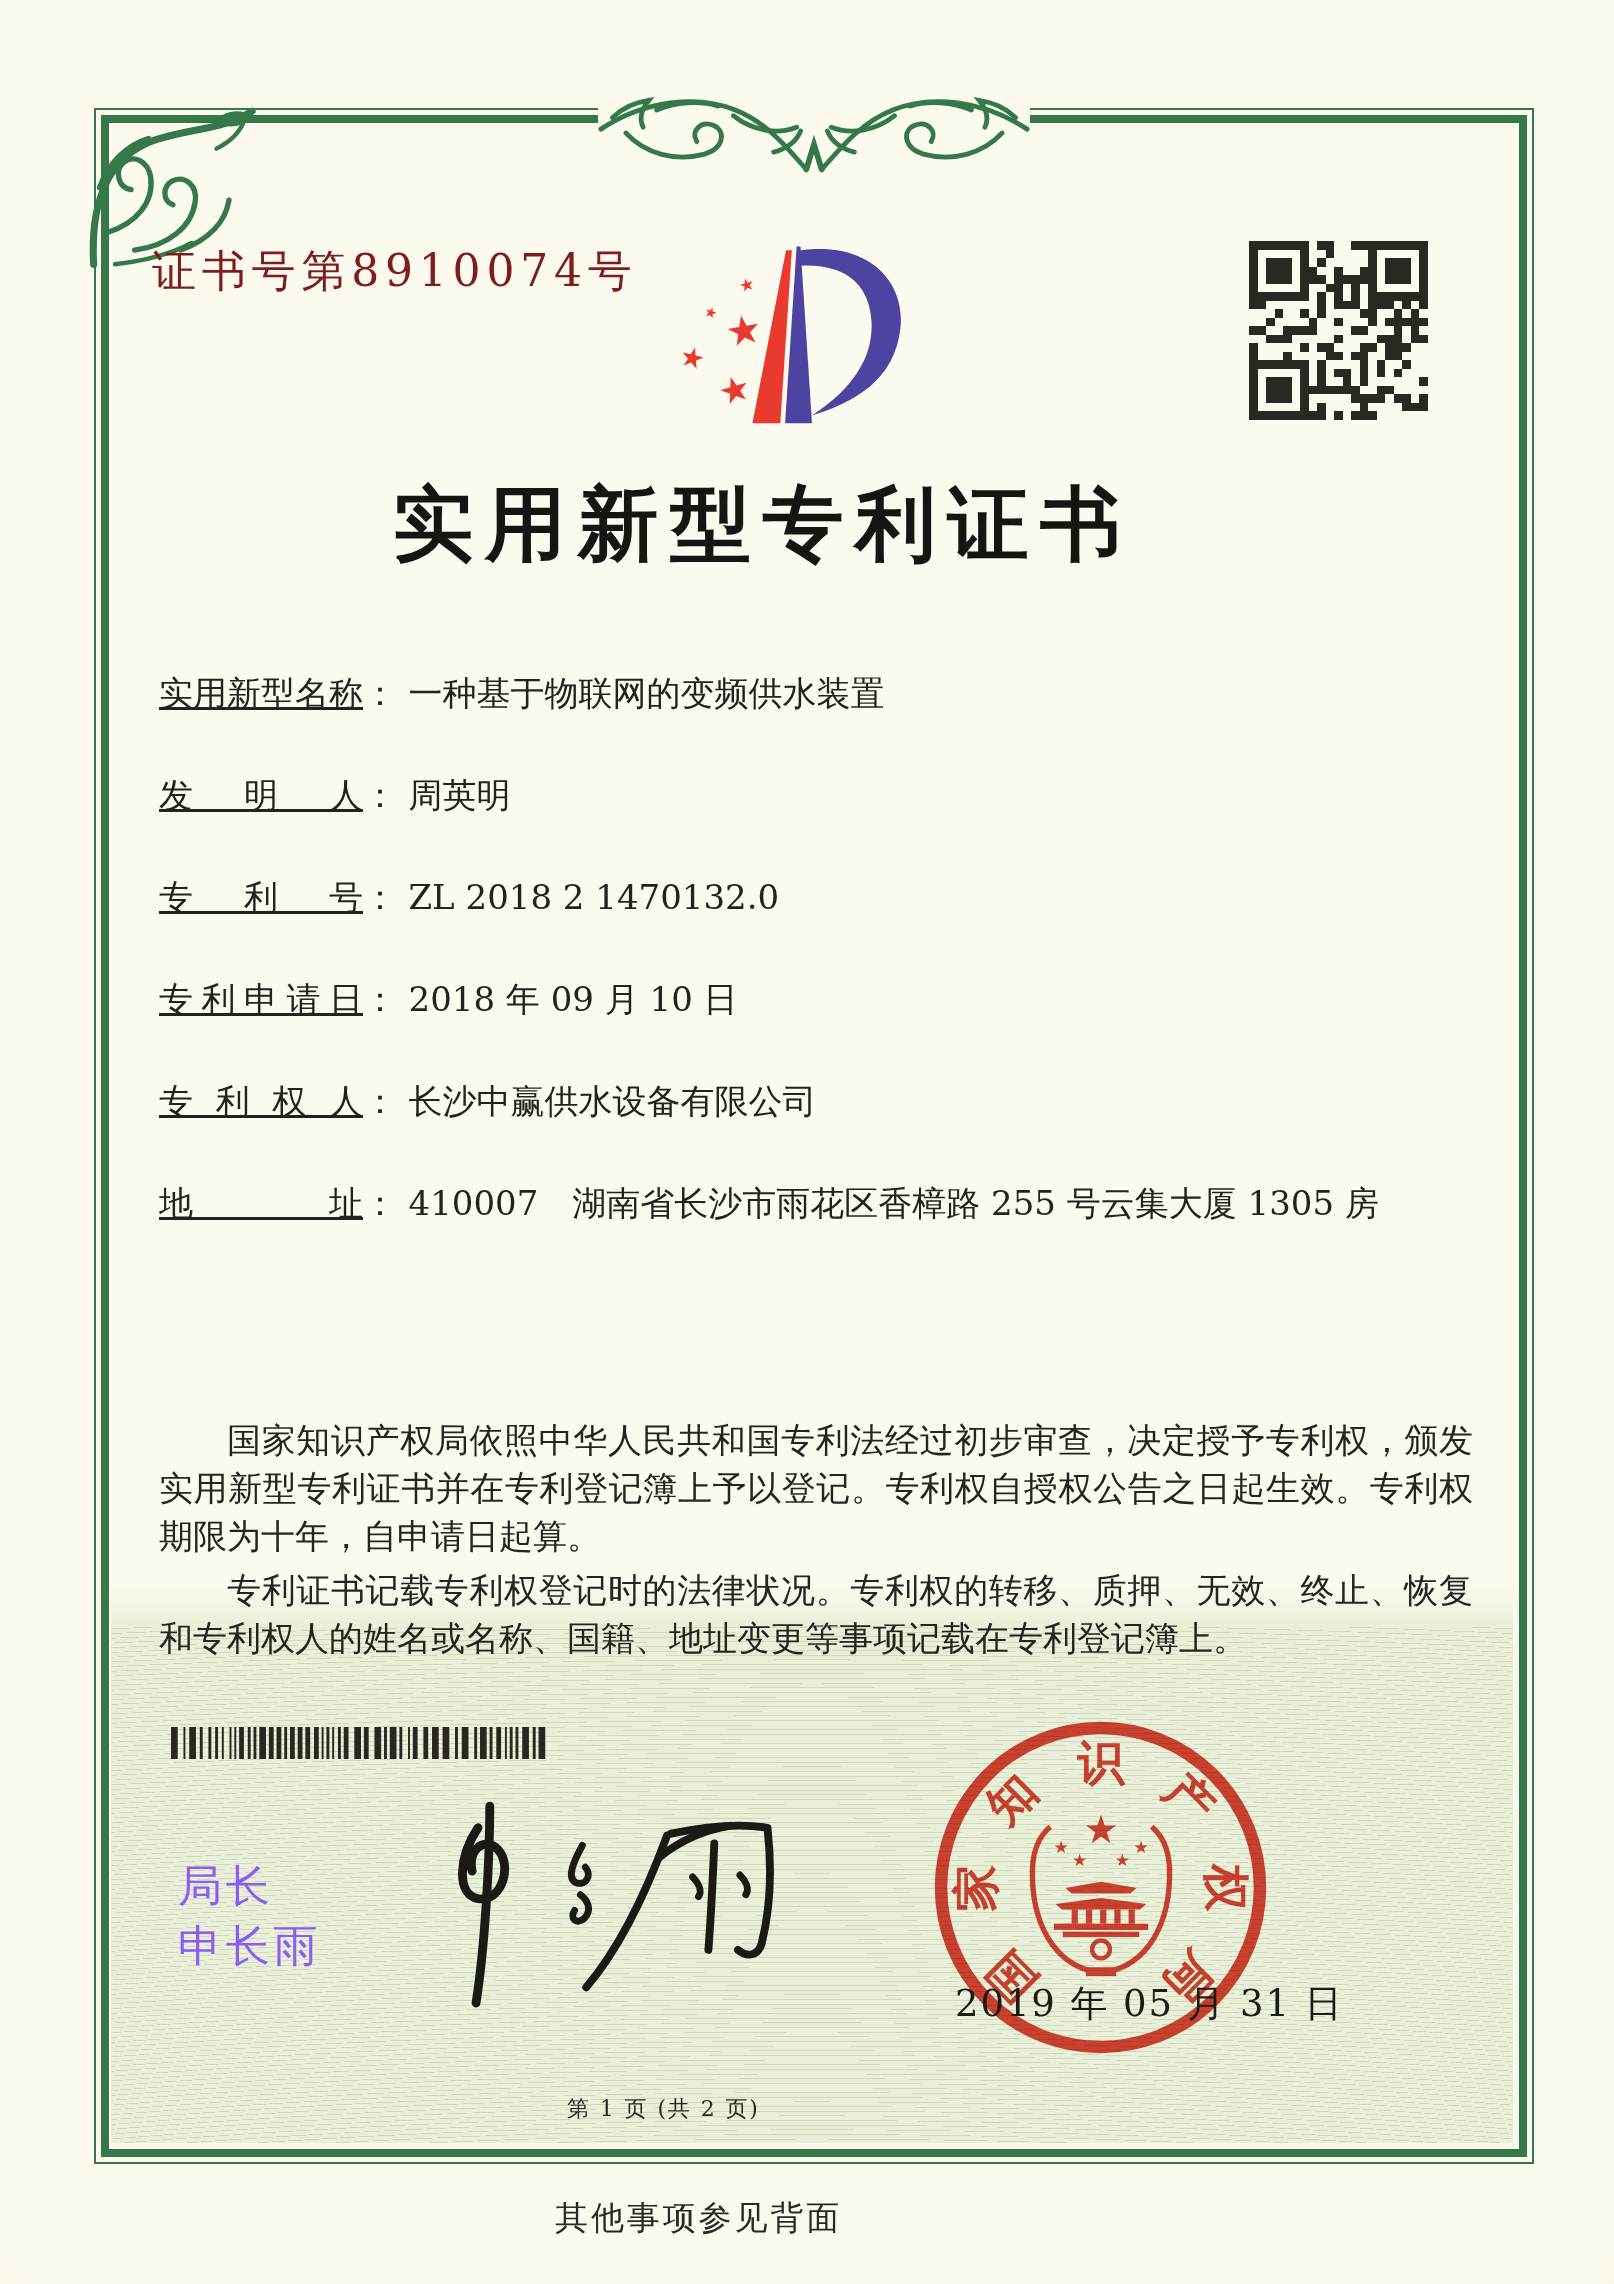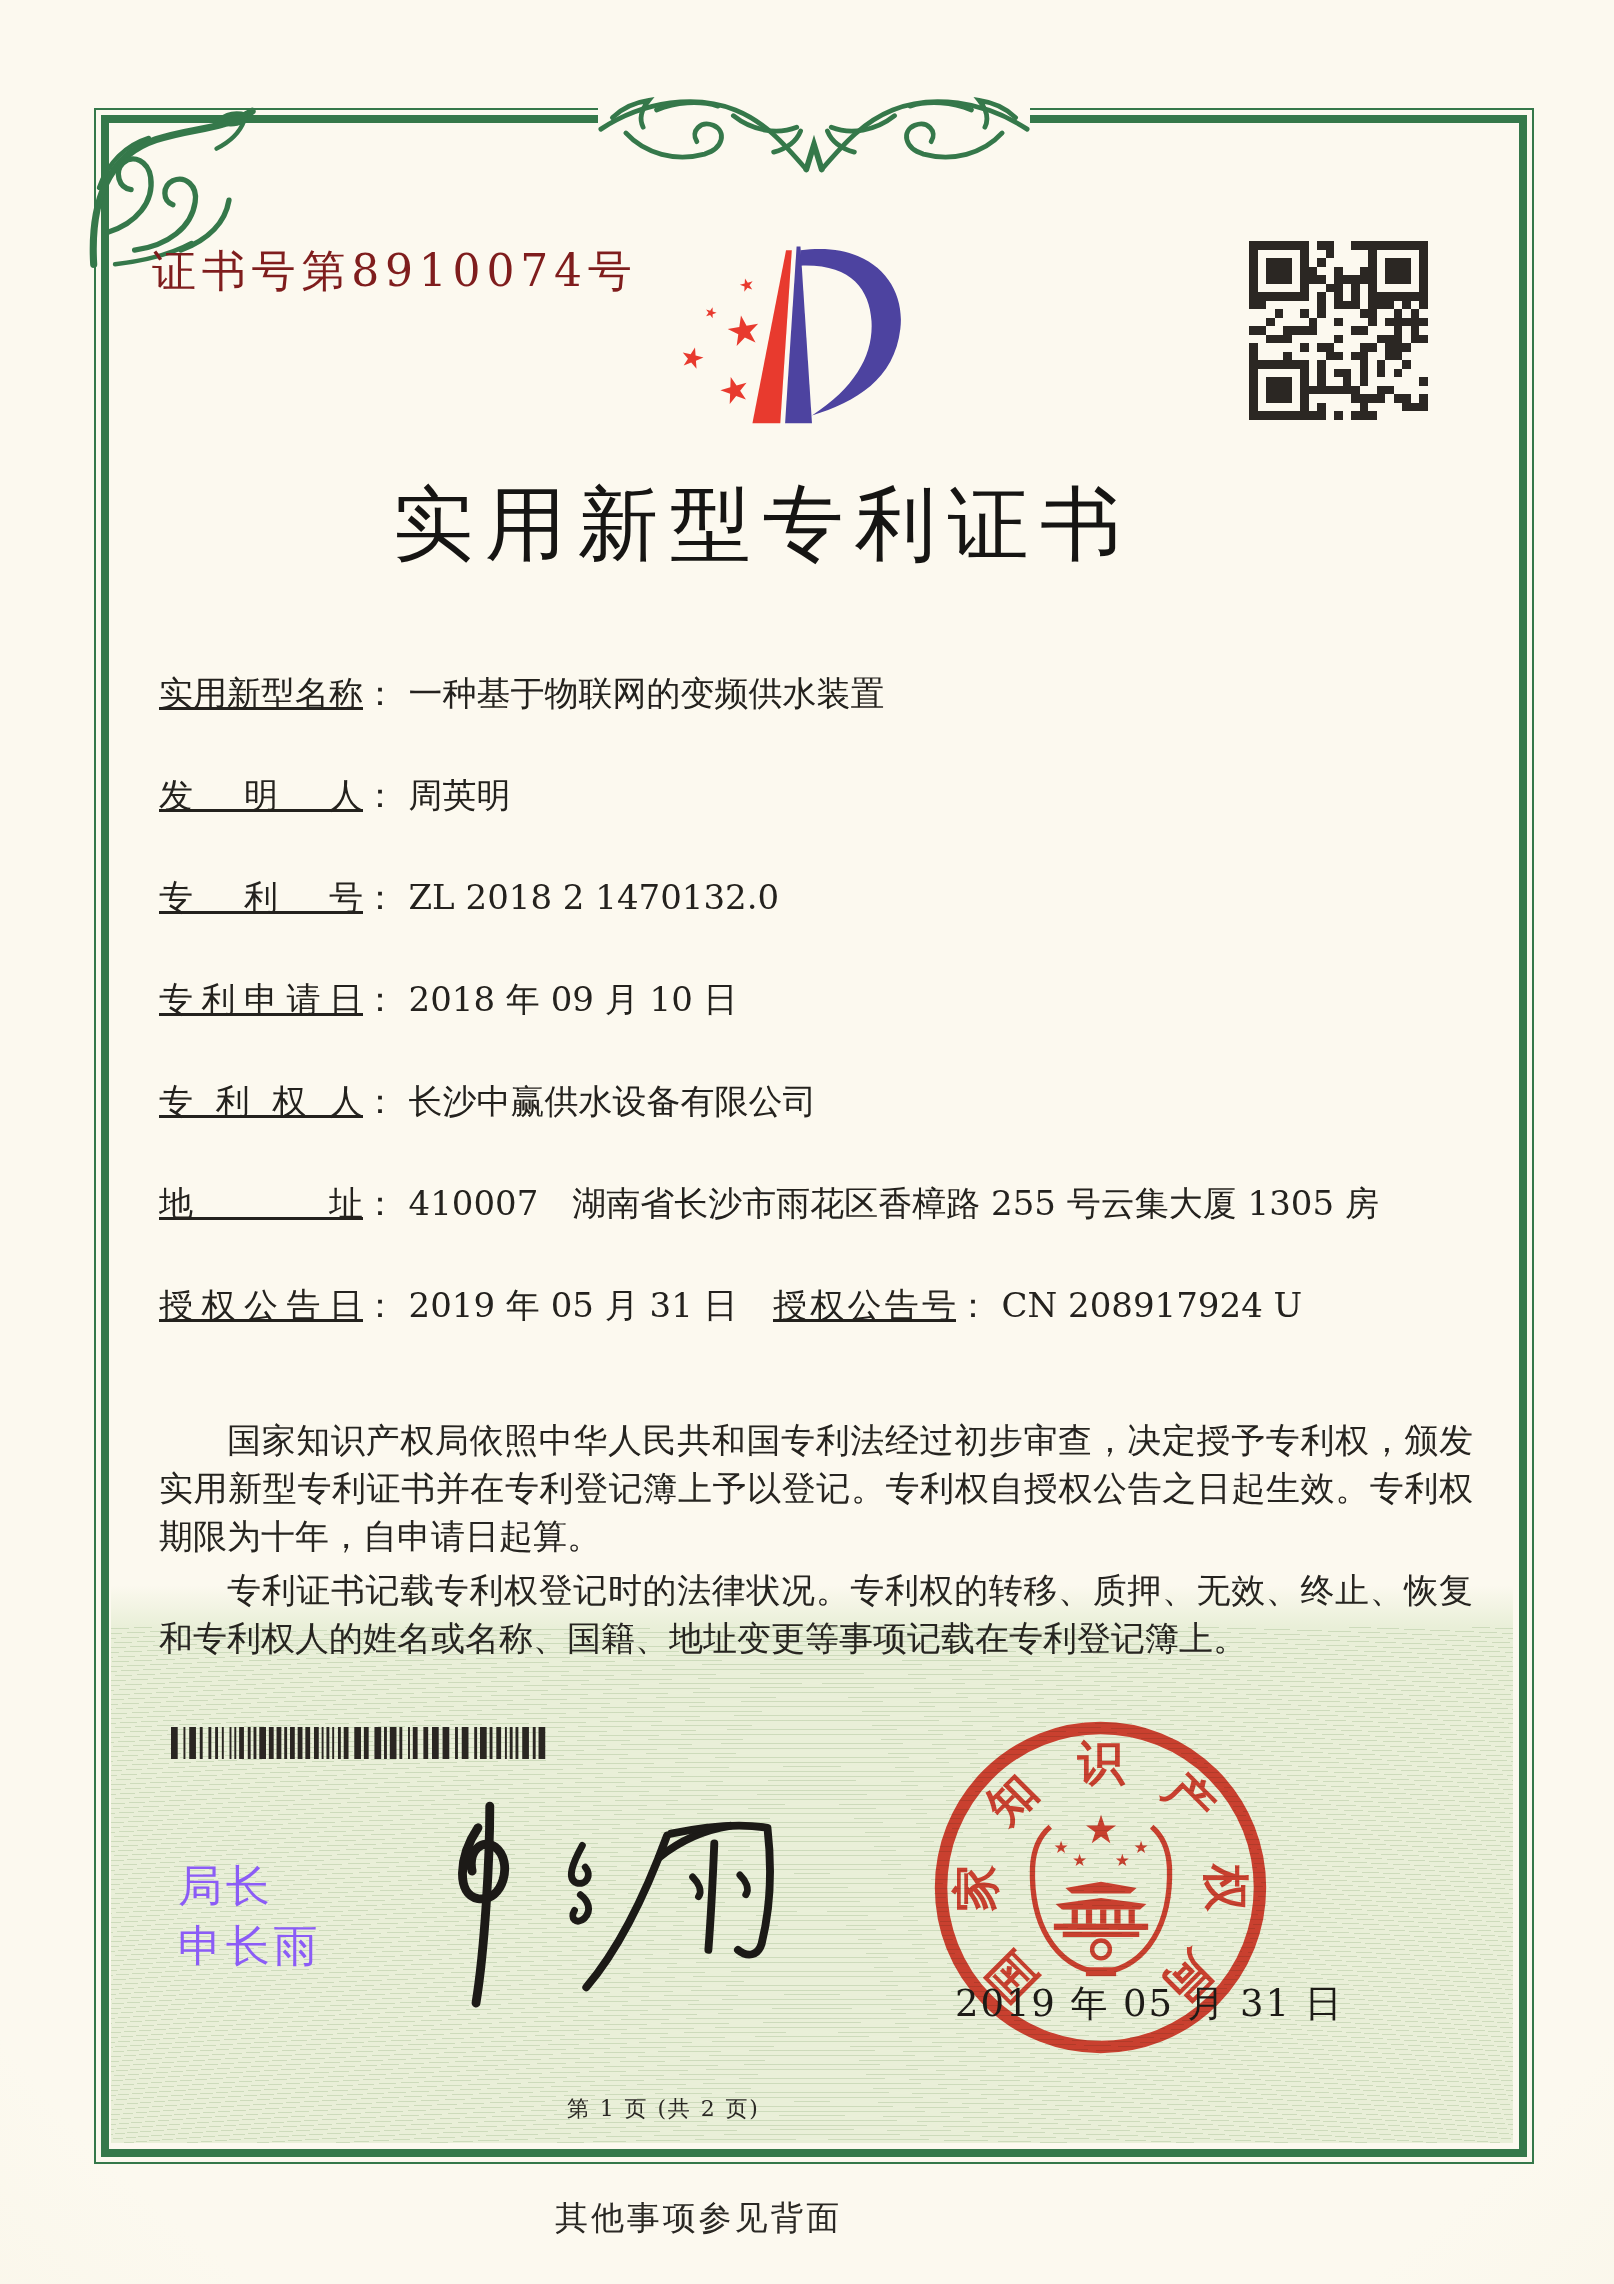--- a/index.html
+++ b/index.html
@@ -31,21 +31,21 @@
     background-image:repeating-radial-gradient(130% 95% at 50% 220%,
       rgba(255,255,255,0) 0px, rgba(255,255,255,0) 14.4px,
       rgba(140,172,120,0.30) 14.4px, rgba(140,172,120,0.30) 17.3px);}
 
   
   .certno{position:absolute;left:152px;top:242px;font-size:44px;letter-spacing:5.8px;color:#7f1d1d;}
   .logo{position:absolute;left:666px;top:233px;width:242px;height:194px;}
   .qr{position:absolute;left:1249px;top:241px;width:179px;height:179px;}
   .title{position:absolute;left:0;top:471px;width:1615px;text-align:center;
     padding-right:90px;box-sizing:border-box;
-    font-size:81px;font-weight:400;letter-spacing:11.5px;color:#161513;}
+    font-size:81px;font-weight:700;letter-spacing:11.5px;color:#161513;}
 
   
   .rows{position:absolute;left:159px;top:671px;width:1326px;font-size:34px;color:#24221e;}
   .row{position:relative;height:42px;margin-bottom:60px;white-space:nowrap;}
   .lbl{display:inline-block;width:204px;text-align:justify;text-align-last:justify;vertical-align:top;text-decoration:underline;}
   .colon{margin-right:11.5px;}
   .val{white-space:pre-wrap;}
   .grant{position:absolute;left:614px;top:0;}
   .grant .lbl{width:183px;}
 
@@ -374,26 +374,20 @@
   </div>
   <div class="row">
     <span class="lbl">专利申请日</span><span class="colon">：</span><span class="val">2018 年 09 月 10 日</span>
   </div>
   <div class="row">
     <span class="lbl">专利权人</span><span class="colon">：</span><span class="val">长沙中赢供水设备有限公司</span>
   </div>
   <div class="row">
     <span class="lbl">地址</span><span class="colon">：</span><span class="val">410007　湖南省长沙市雨花区香樟路 255 号云集大厦 1305 房</span>
   </div>
-  <div class="row">
-    <span class="lbl">授权公告日</span><span class="colon">：</span><span class="val">2019 年 05 月 31 日</span>
-    <span class="grant">
-      <span class="lbl">授权公告号</span><span class="colon">：</span><span class="val">CN 208917924 U</span>
-    </span>
-  </div>
 </div>
 
 <div class="paras">
   <p>国家知识产权局依照中华人民共和国专利法经过初步审查，决定授予专利权，颁发实用新型专利证书并在专利登记簿上予以登记。专利权自授权公告之日起生效。专利权期限为十年，自申请日起算。</p>
   <p>专利证书记载专利权登记时的法律状况。专利权的转移、质押、无效、终止、恢复和专利权人的姓名或名称、国籍、地址变更等事项记载在专利登记簿上。</p>
 </div>
 
 <svg class="barcode" viewBox="0 0 396 33" preserveAspectRatio="none">
     <rect x="0" y="0" width="7" height="33" fill="#2a2622"></rect>
     <rect x="13" y="0" width="2" height="33" fill="#2a2622"></rect>

